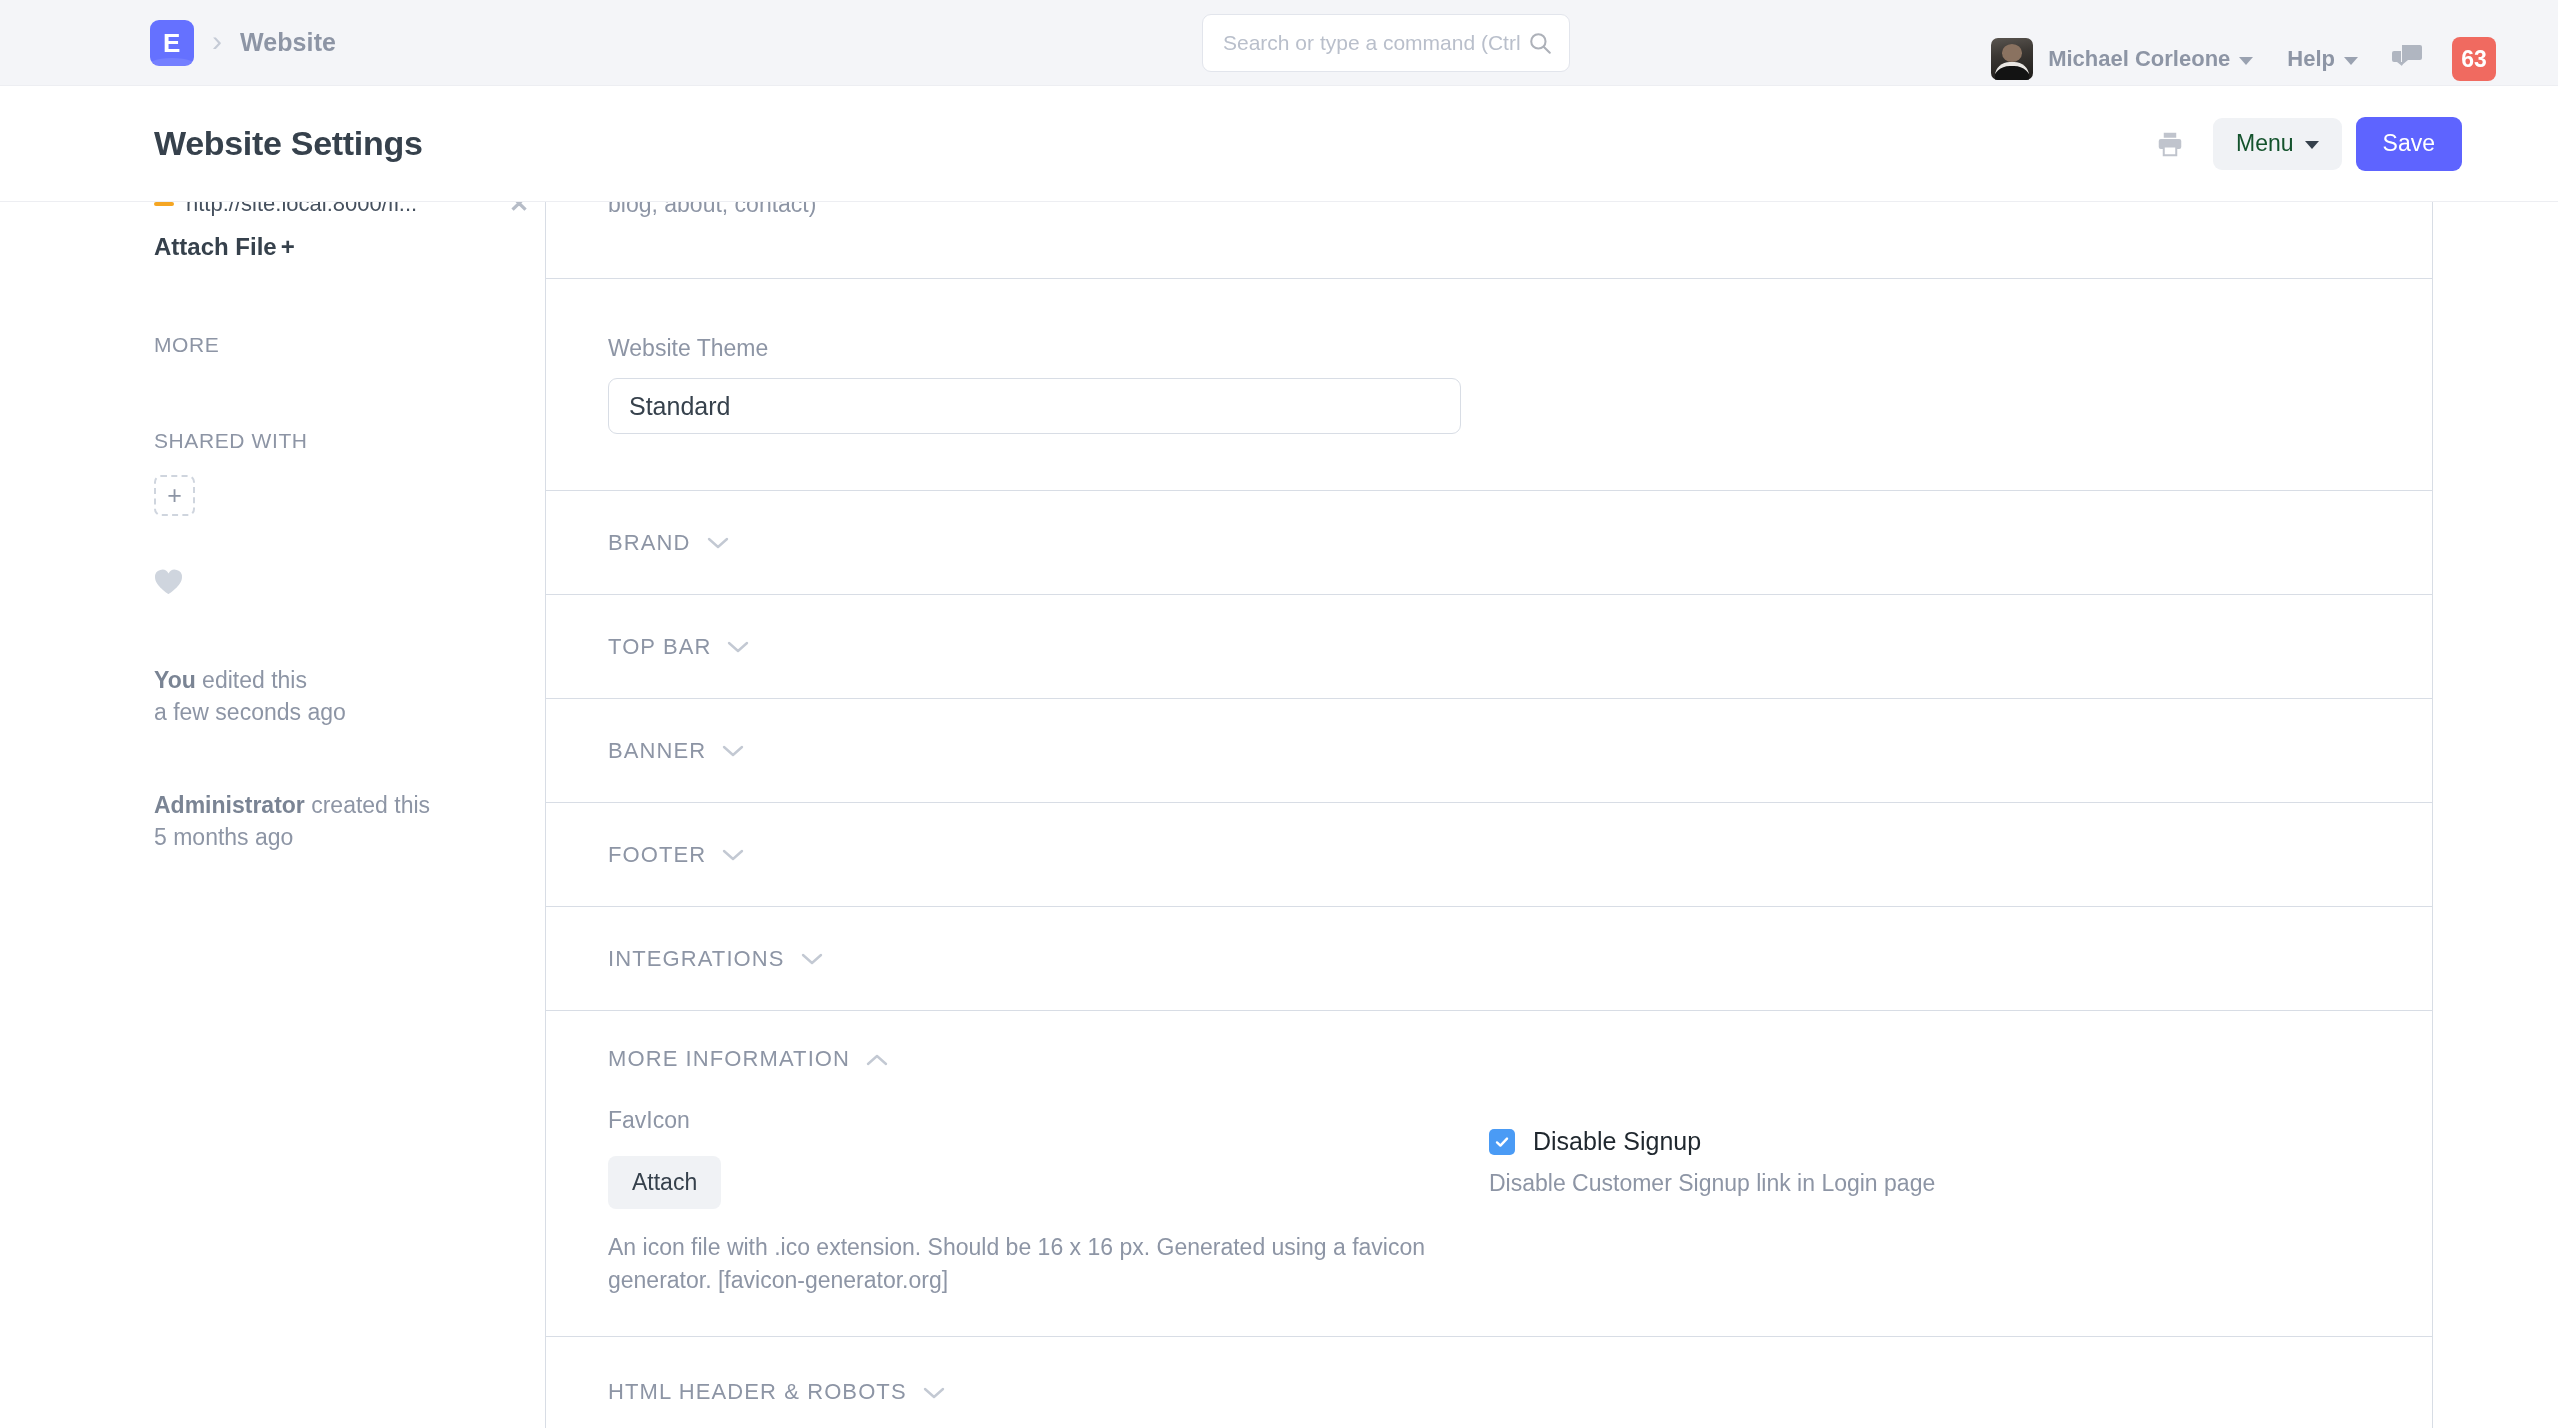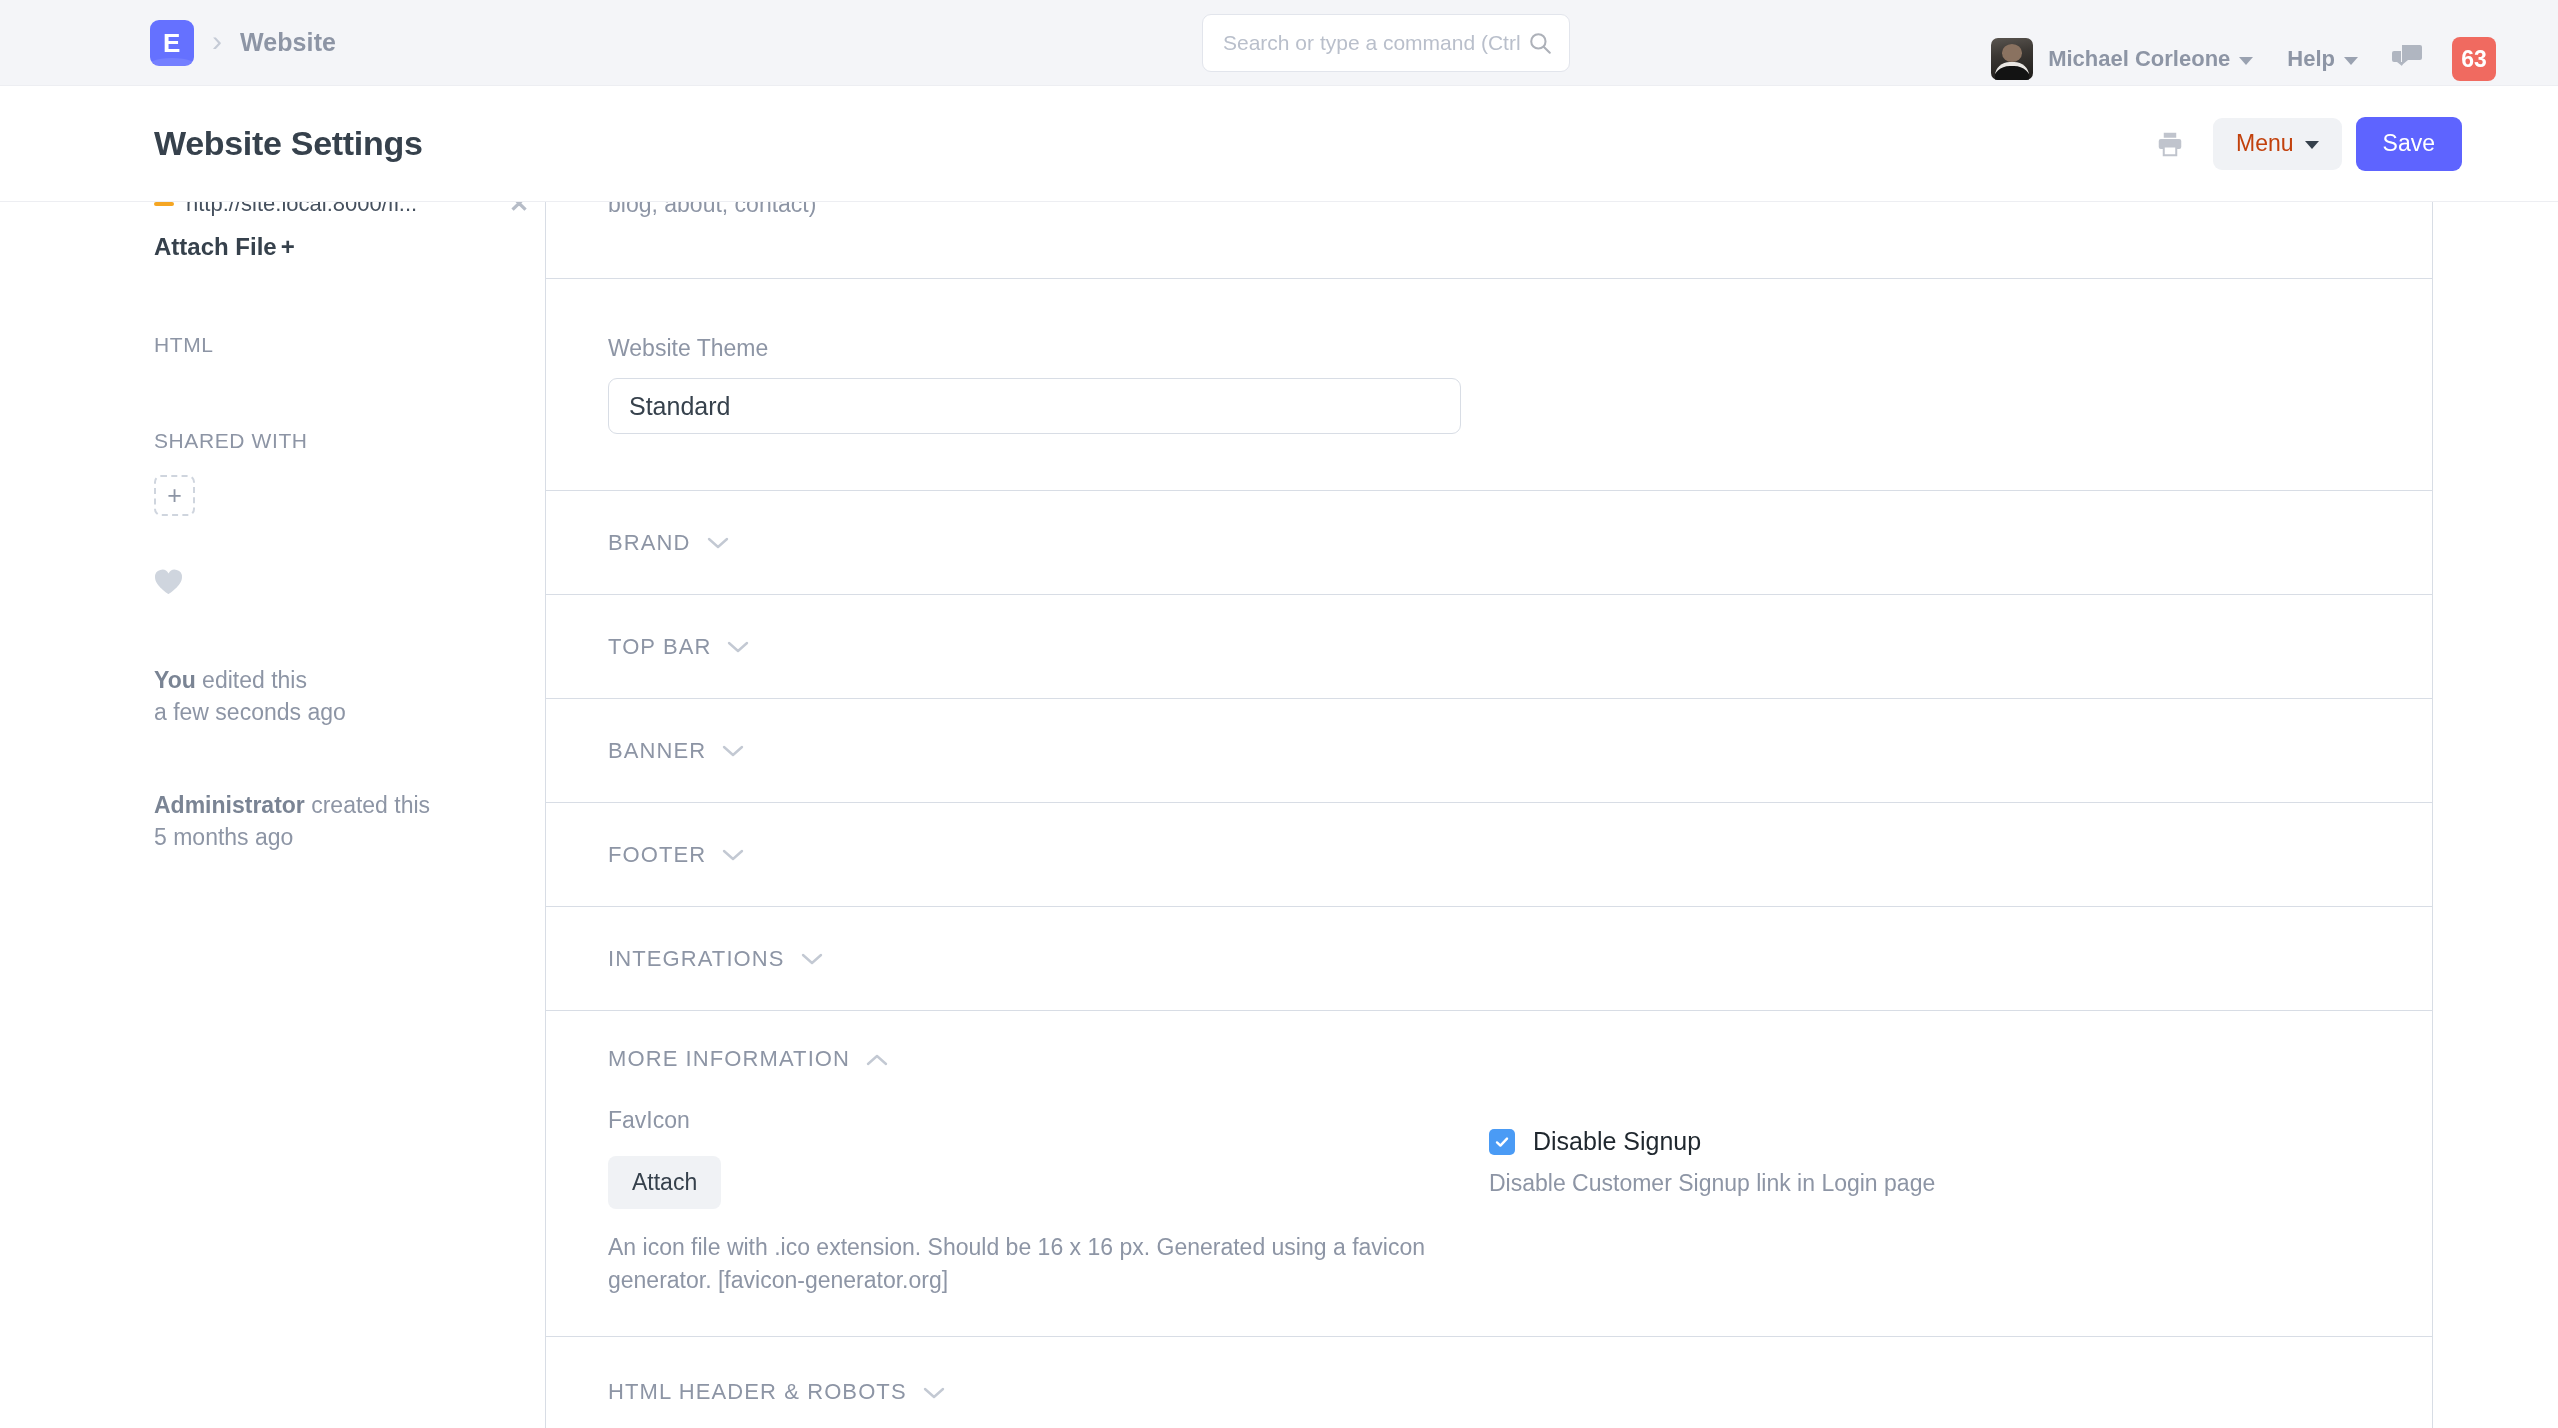--- a/index.html
+++ b/index.html
@@ -186,21 +186,21 @@
     font-size: 23px;
     cursor: pointer;
     display: flex;
     align-items: center;
     justify-content: center;
     gap: 11px;
     white-space: nowrap;
   }
   .btn-menu {
     background: #F0F2F5;
-    color: #c2410c;
+    color: #14532d;
     height: 52px;
     padding: 0 23px;
     margin-right: 14px;
   }
   .btn-menu .caret { border-top-color: #36414C; }
   .btn-save {
     background: #5E64FF;
     color: #ffffff;
     height: 54px;
     padding: 0 27px;
@@ -446,21 +446,21 @@
       <span class="attach-dot"></span>
       <span class="attach-url">http://site.local:8000/fi...</span>
       <span class="attach-x">✕</span>
     </div>
 
     <div class="attach-file">
       <span>Attach File</span>
       <span>+</span>
     </div>
 
-    <div class="side-label">HTML</div>
+    <div class="side-label">MORE</div>
 
     <div class="side-label">SHARED WITH</div>
     <div class="plus-box">+</div>
 
     <svg class="heart-ico" viewBox="0 0 29 27" fill="#CFD5DE">
       <path d="M14.5 26S1 17.8 1 9.2A7.2 7.2 0 0 1 14.5 5.4 7.2 7.2 0 0 1 28 9.2C28 17.8 14.5 26 14.5 26z"></path>
     </svg>
 
     <div class="hist-block">
       <b>You</b><span> edited this</span><br>

